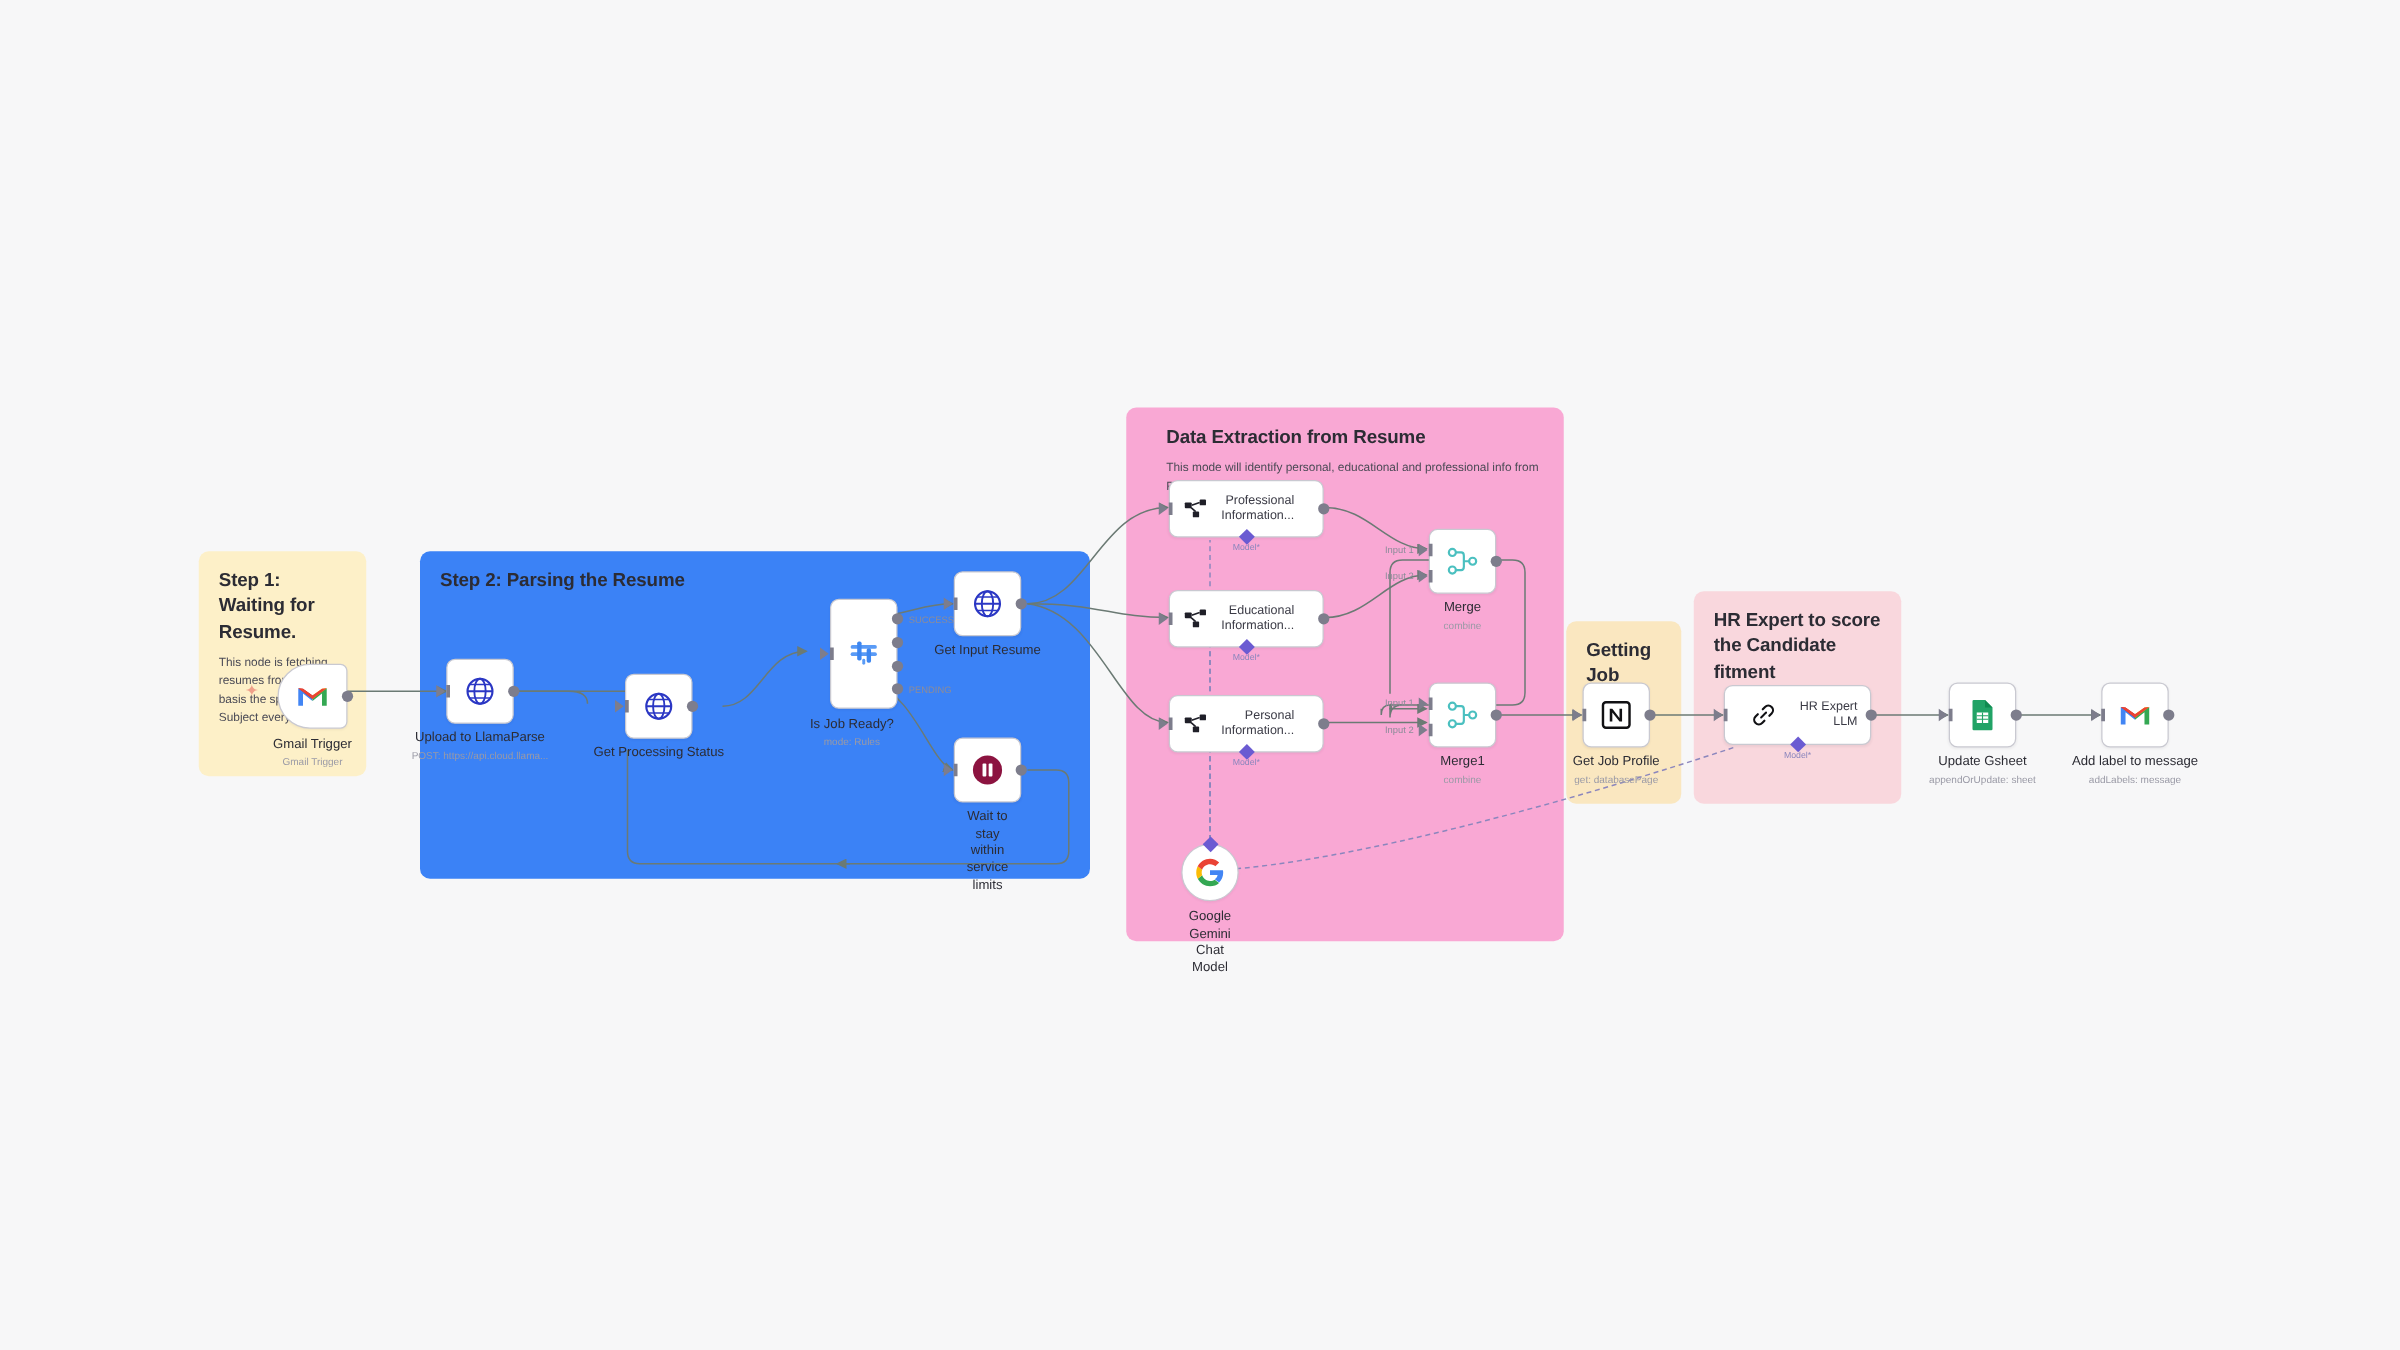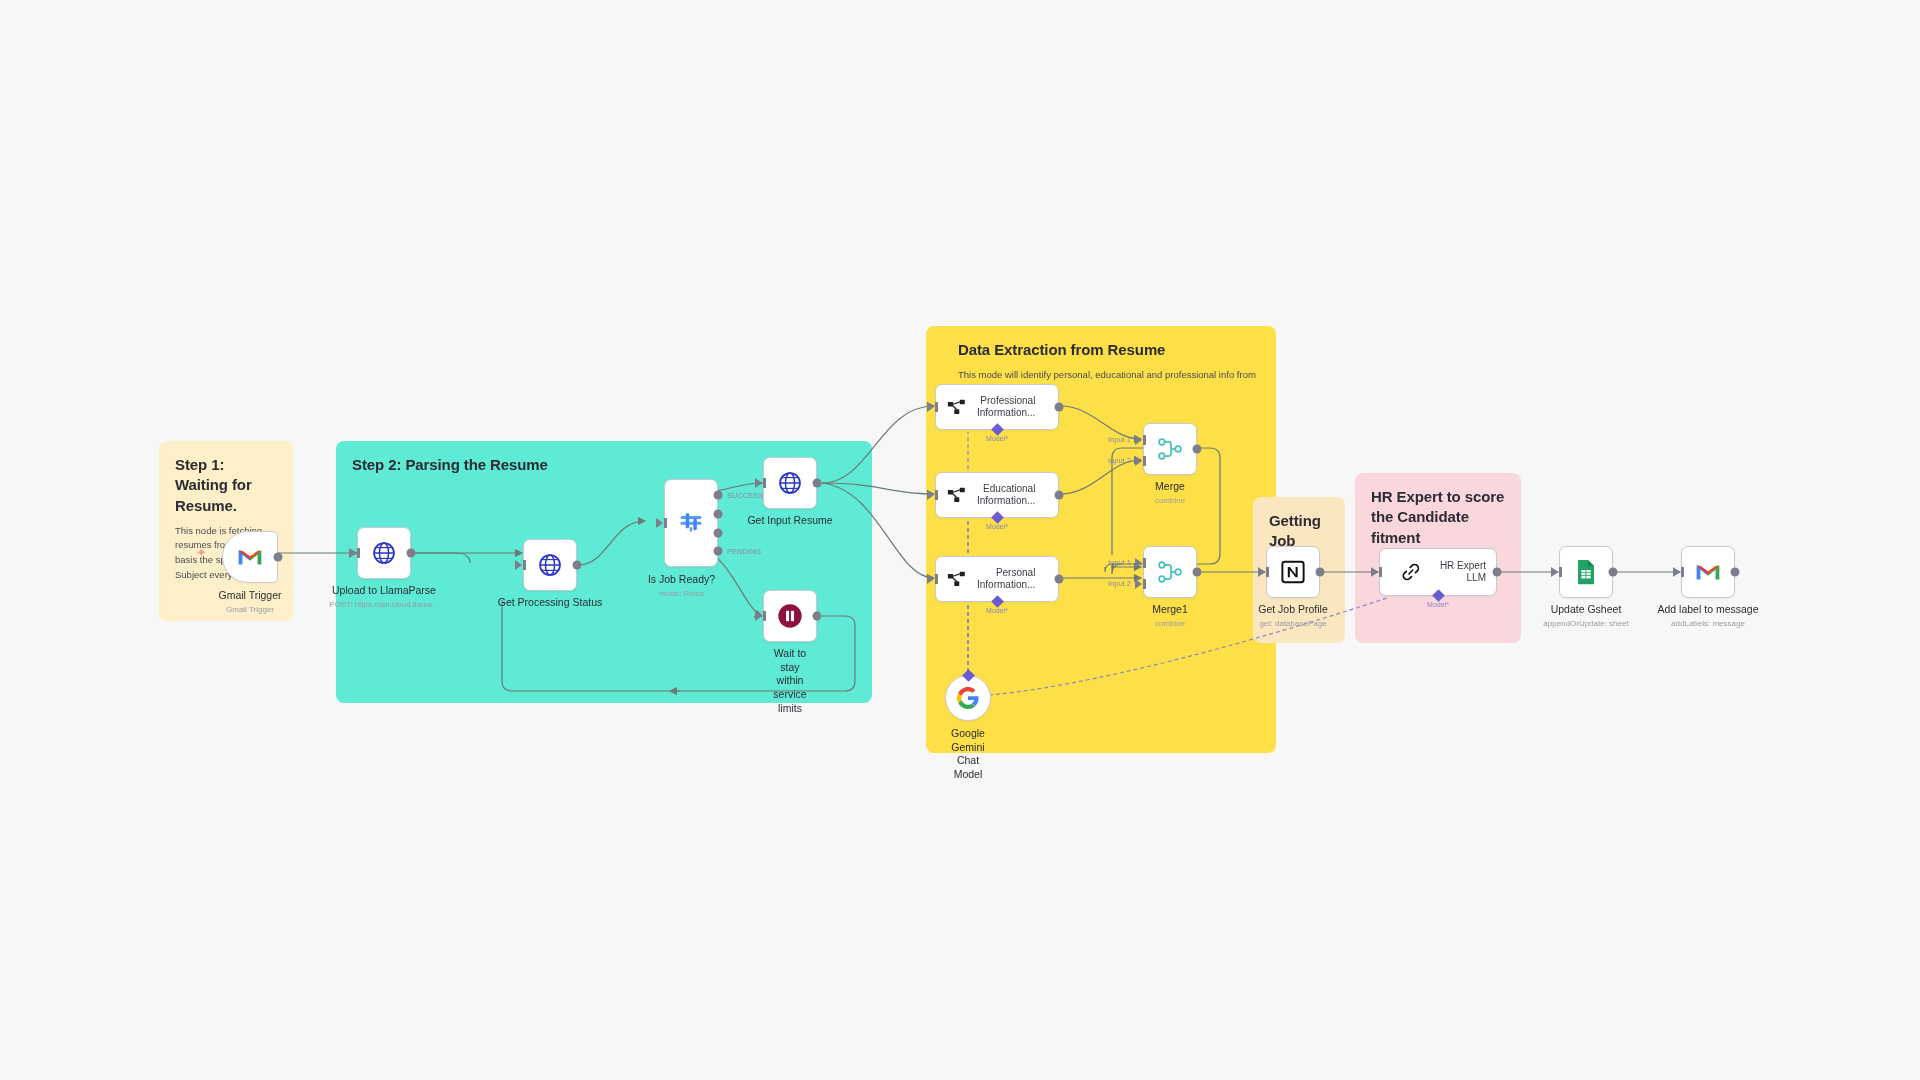--- a/index.html
+++ b/index.html
@@ -182,25 +182,25 @@
 
   <div class="sticky" style="left:128px; top:355px; width:110px; height:0px;"></div>
 
   <div class="sticky" style="left:159px; top:441px; width:134px; height:0; padding:0;"></div>
 
   <div class="sticky" style="left:159px; top:441px; width:134px; height:180px; background:#fdf0c8;">
     <div class="sticky-title">Step 1: Waiting for Resume.</div>
     <div class="sticky-desc">This node is fetching resumes from Emails basis the specific Subject every hour.</div>
   </div>
 
-  <div class="sticky" style="left:336px; top:441px; width:536px; height:262px; background:#5eead4;">
+  <div class="sticky" style="left:336px; top:441px; width:536px; height:262px; background:#3b82f6;">
     <div class="sticky-title">Step 2: Parsing the Resume</div>
   </div>
 
-  <div class="sticky" style="left:926px; top:326px; width:350px; height:427px; background:#fde047;padding-left:32px;">
+  <div class="sticky" style="left:901px; top:326px; width:350px; height:427px; background:#f9a8d4;padding-left:32px;">
     <div class="sticky-title">Data Extraction from Resume</div>
     <div class="sticky-desc wide">This mode will identify personal, educational and professional info from Resume</div>
   </div>
 
   <div class="sticky" style="left:1253px; top:497px; width:92px; height:146px; background:#fae7c0;">
     <div class="sticky-title">Getting Job Profile</div>
   </div>
 
   <div class="sticky" style="left:1355px; top:473px; width:166px; height:170px; background:#f9d7dd;">
     <div class="sticky-title">HR Expert to score the Candidate fitment</div>
@@ -308,21 +308,21 @@
       </svg>
       <div class="port-in"></div>
       <div class="port-out"></div>
     </div>
     <div class="node-caption" style="top:57px;">
       <div class="node-title">Upload to LlamaParse</div>
       <div class="node-sub">POST: https://api.cloud.llama...</div>
     </div>
   </div>
 
-  <div class="node" style="left:523px; top:539px;">
+  <div class="node" style="left:500px; top:539px;">
     <div class="node-box" style="width:54px; height:52px;">
       <svg width="26" height="26" viewBox="0 0 24 24">
         <circle cx="12" cy="12" r="9.2" fill="none" stroke="#2b37c4" stroke-width="1.6"></circle>
         <ellipse cx="12" cy="12" rx="4.2" ry="9.2" fill="none" stroke="#2b37c4" stroke-width="1.4"></ellipse>
         <line x1="2.8" y1="12" x2="21.2" y2="12" stroke="#2b37c4" stroke-width="1.4"></line>
         <line x1="4.2" y1="7" x2="19.8" y2="7" stroke="#2b37c4" stroke-width="1.1"></line>
         <line x1="4.2" y1="17" x2="19.8" y2="17" stroke="#2b37c4" stroke-width="1.1"></line>
       </svg>
       <div class="port-in"></div>
       <div class="port-out"></div>

